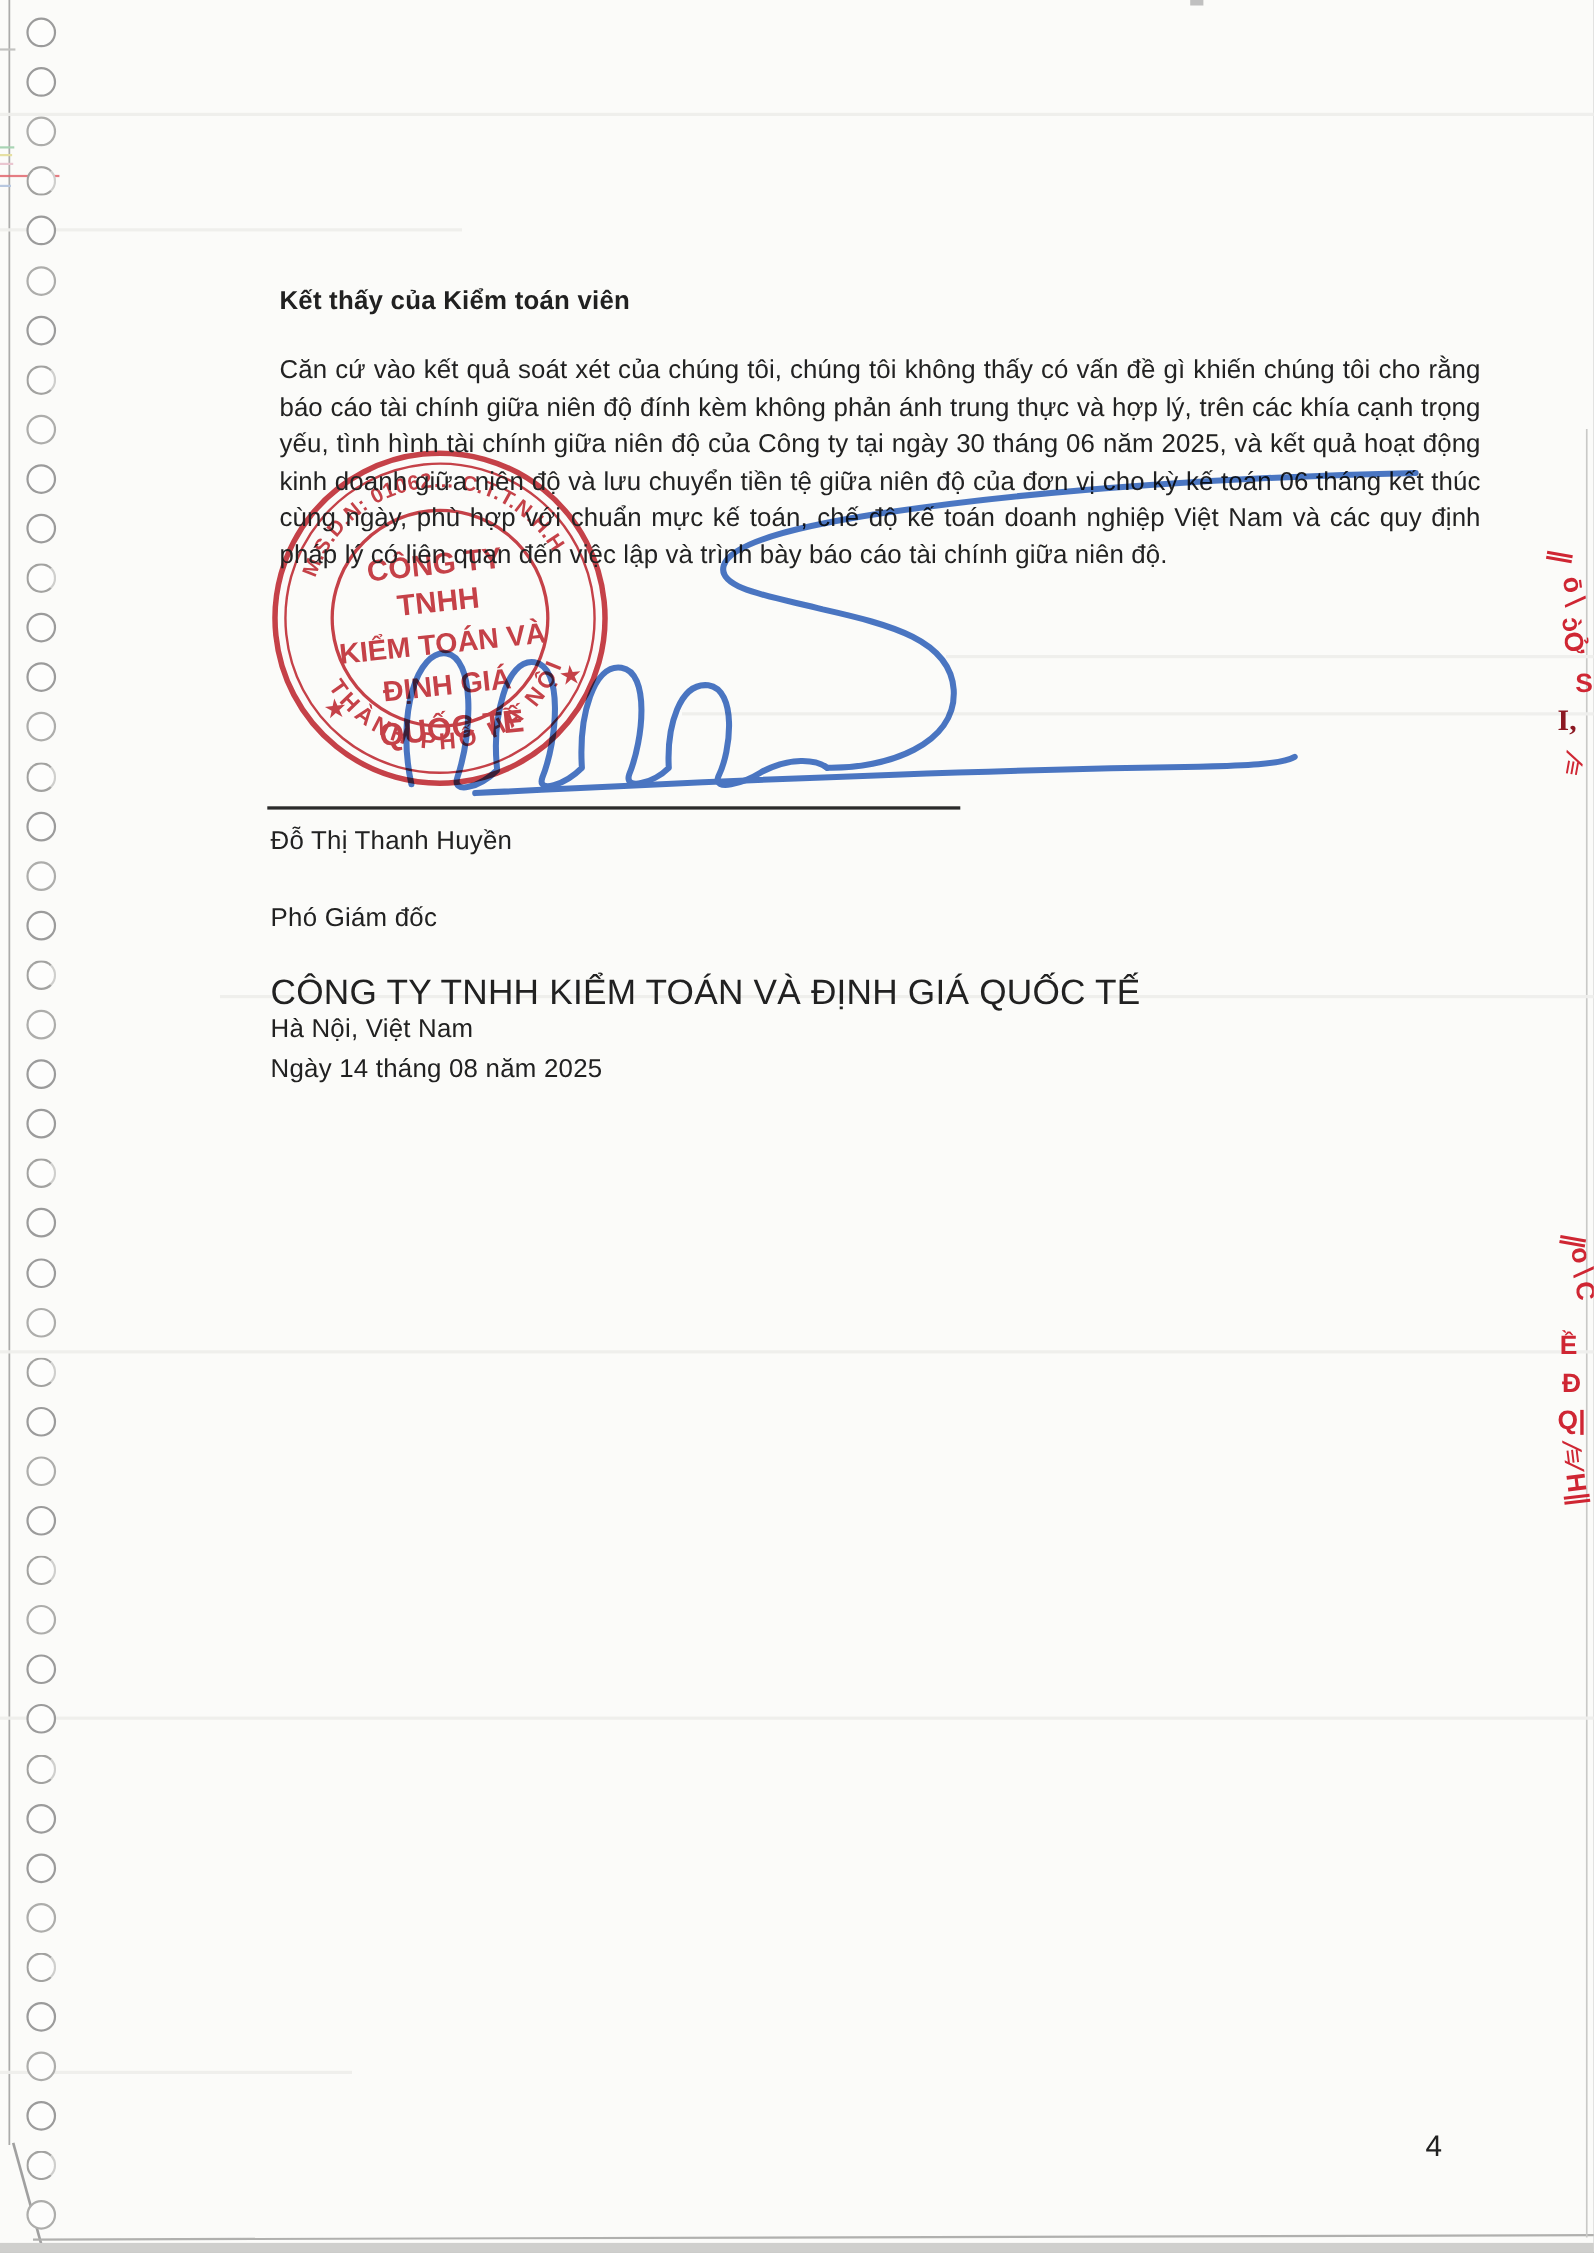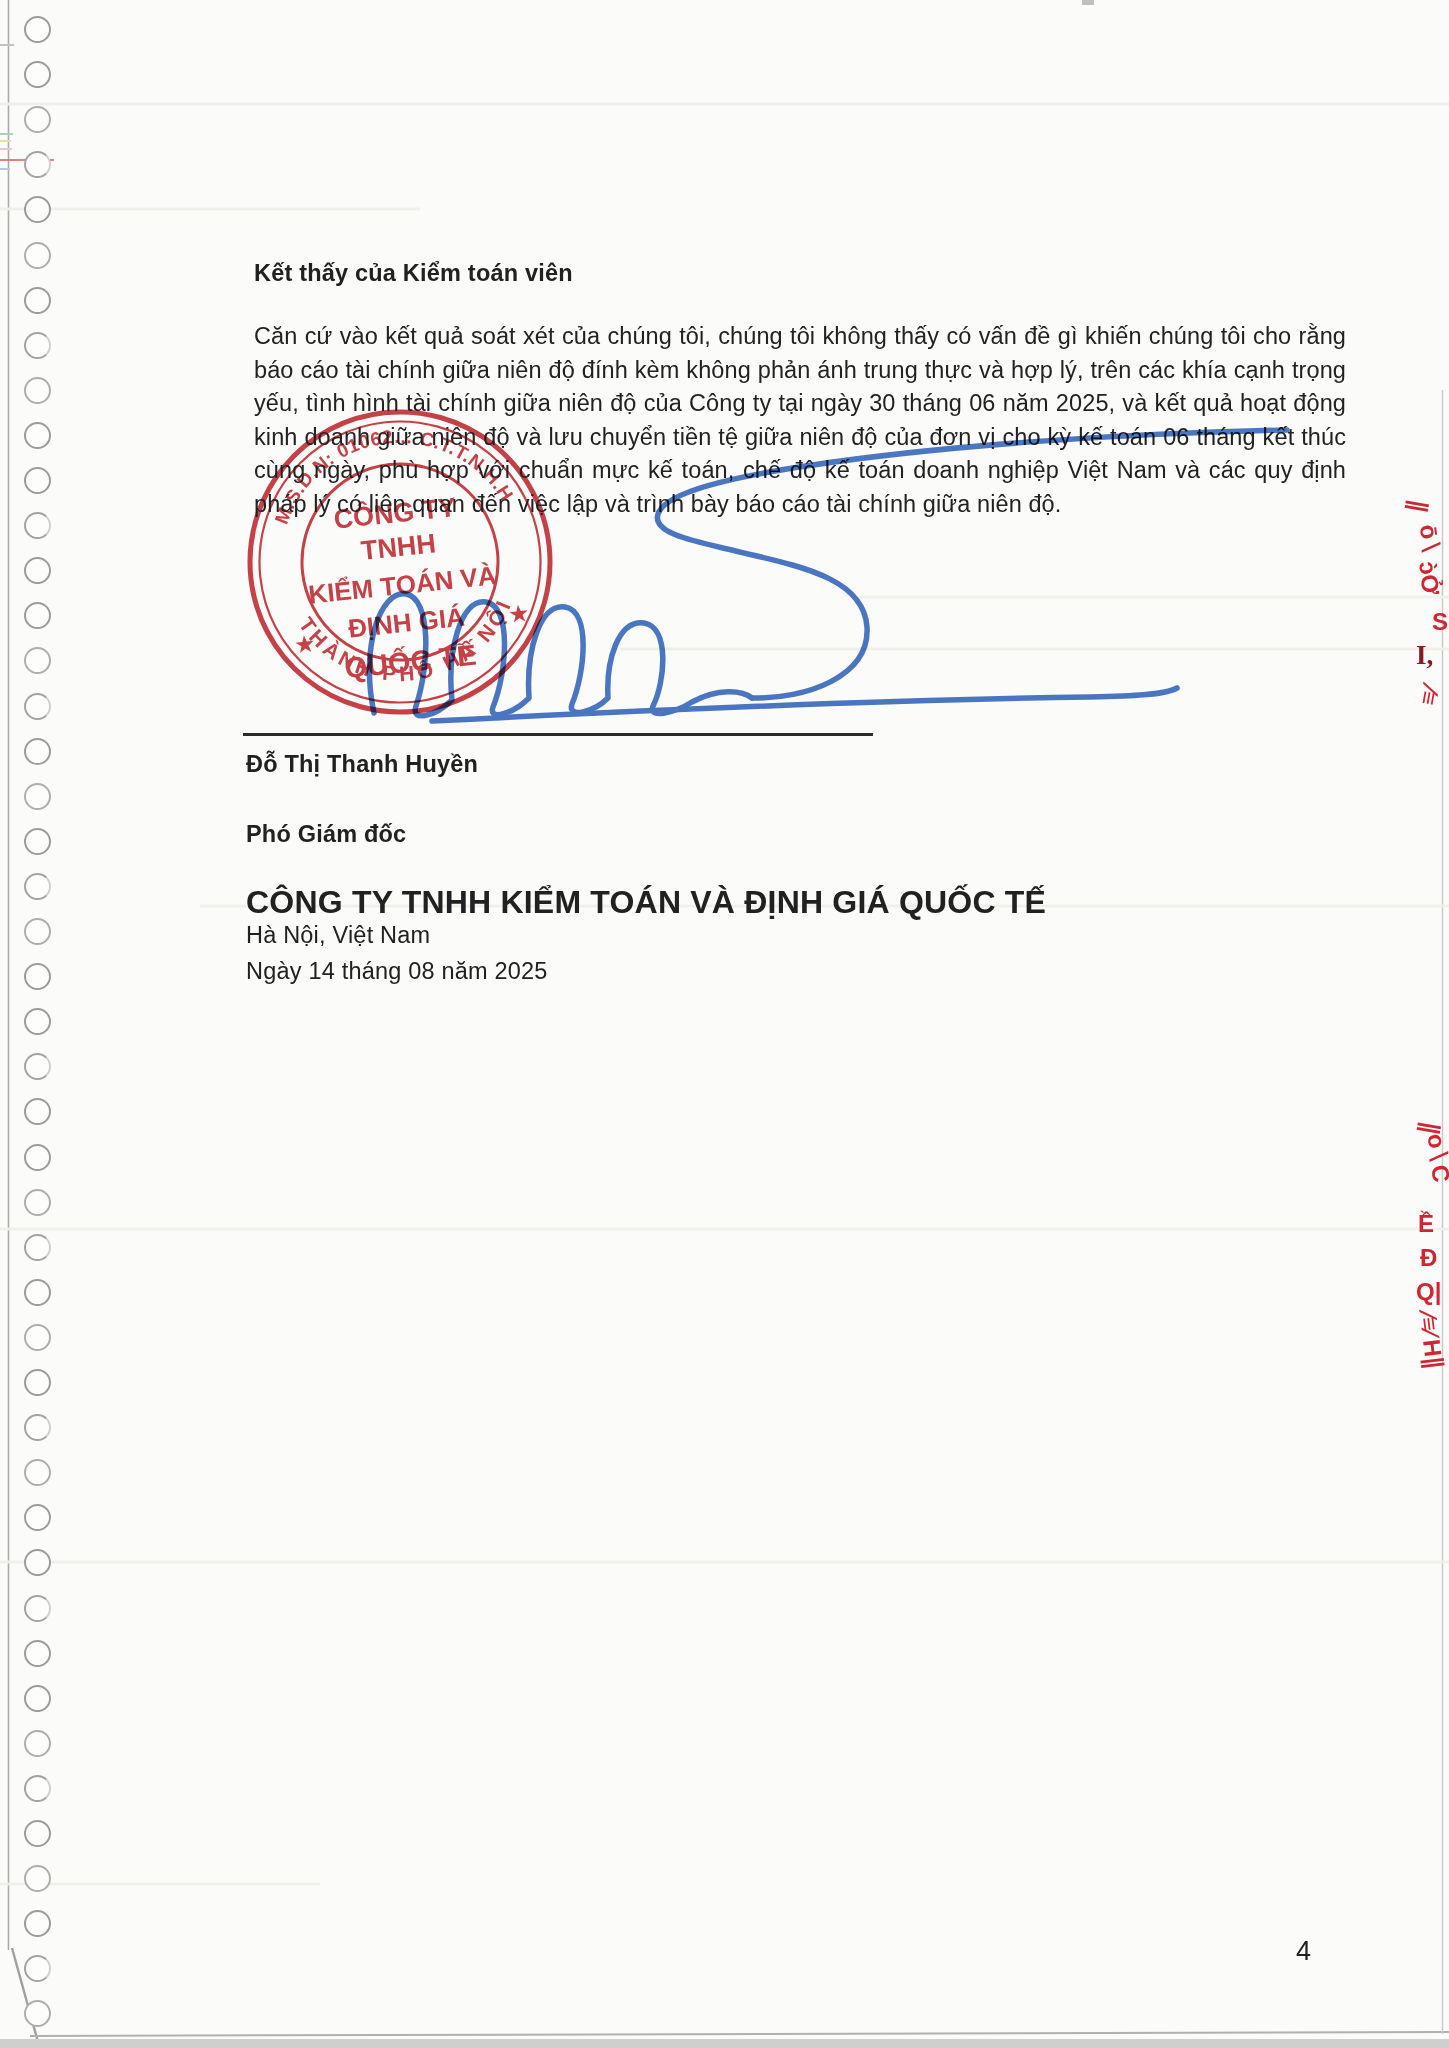--- a/index.html
+++ b/index.html
@@ -24,21 +24,21 @@
     left:254px; top:320px; width:1092px; z-index:4;
     font-size:23.5px; line-height:33.6px; text-align:justify; letter-spacing:.1px;
     color:#222;
   }
   .stamp { left:240px; top:402px; width:320px; height:320px; z-index:3;
     transform:rotate(-6deg); mix-blend-mode:multiply; opacity:.93; }
   .stamp text { fill:#c4333b; font-family:"Liberation Sans","DejaVu Sans",sans-serif; font-weight:bold; }
   .sig-svg { left:300px; top:395px; z-index:5; mix-blend-mode:multiply; }
   .sig-rule { left:243px; top:733px; width:630px; height:3px; background:#2b2b2b; z-index:4; }
   .line { z-index:4; font-size:23.5px; letter-spacing:.2px; }
-  .b { font-weight:bold; }
+  .b { font-weight:normal; }
   .pagenum { left:1296px; top:1936px; font-size:27px; z-index:4; }
   .frag { position:absolute; z-index:2; color:#cf2633; font-weight:bold;
     font-size:24px; line-height:1; white-space:nowrap; }
   .frag.rot { transform:rotate(100deg); }
   .frag.rot85 { transform:rotate(83deg); }
   .frag.dark { color:#8c1822; font-family:"Liberation Serif","DejaVu Serif",serif; font-size:27px; }
 </style>
 </head>
 <body>
 

